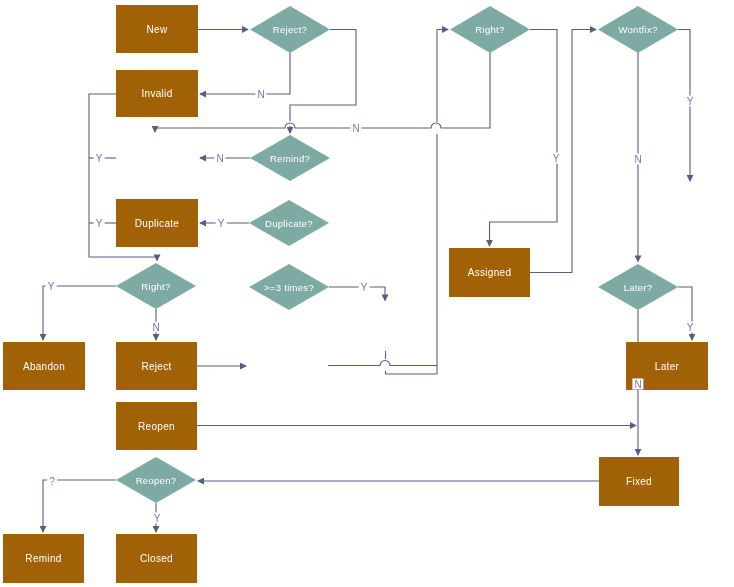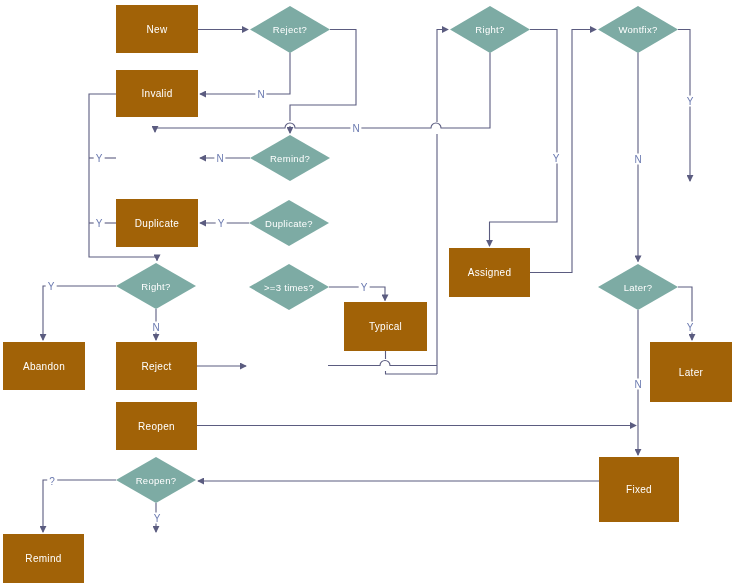--- a/index.html
+++ b/index.html
@@ -63,37 +63,37 @@
     </div>
   <div class="node rect" style="left:3px;top:342px;width:82px;height:48px">
       <span>Abandon</span>
     </div>
   <div class="node rect" style="left:116px;top:199px;width:82px;height:48px">
       <span>Duplicate</span>
     </div>
   <div class="node rect" style="left:116px;top:342px;width:81px;height:48px">
       <span>Reject</span>
     </div>
-  <div class="node rect" style="left:344px;top:302px;width:83px;height:49px">
-      <span>Typical</span>
-    </div>
   <div class="node rect" style="left:449px;top:248px;width:81px;height:49px">
       <span>Assigned</span>
     </div>
-  <div class="node rect" style="left:650px;top:342px;width:82px;height:60px">
+  <div class="node rect" style="left:626px;top:342px;width:82px;height:48px">
       <span>Later</span>
     </div>
   <div class="node rect" style="left:116px;top:402px;width:81px;height:48px">
       <span>Reopen</span>
     </div>
-  <div class="node rect" style="left:599px;top:457px;width:80px;height:65px">
+  <div class="node rect" style="left:599px;top:457px;width:80px;height:49px">
       <span>Fixed</span>
     </div>
   <div class="node rect" style="left:3px;top:534px;width:81px;height:49px">
       <span>Remind</span>
+    </div>
+  <div class="node rect" style="left:116px;top:534px;width:81px;height:49px">
+      <span>Closed</span>
     </div>
 
   <div class="node diamond" style="left:250px;top:6px;width:80px;height:47px">
       <span>Reject?</span>
     </div>
   <div class="node diamond" style="left:450px;top:6px;width:80px;height:47px">
       <span>Right?</span>
     </div>
   <div class="node diamond" style="left:598px;top:6px;width:80px;height:47px">
       <span>Wontfix?</span>

